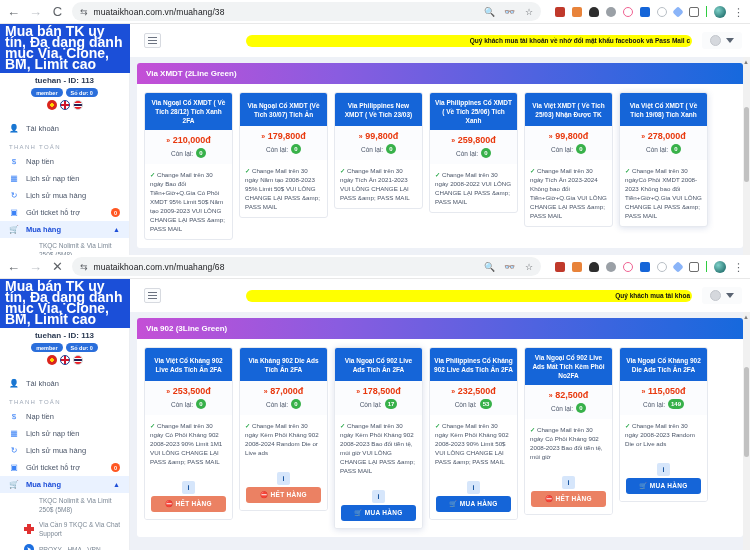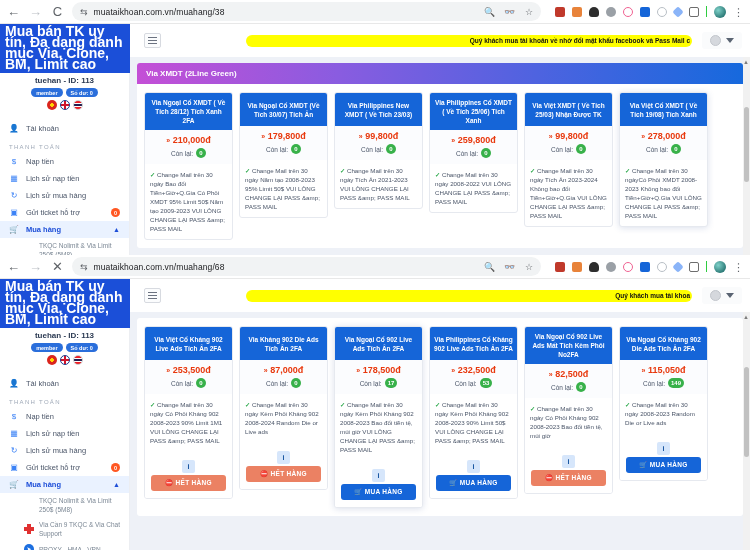--- a/index.html
+++ b/index.html
@@ -484,20 +484,21 @@
           <span>Quý khách mua tài khoa</span>
         </div>
         <div class="user-chip">
           <span class="chip-avatar"></span>
           <span class="chip-caret"></span>
         </div>
       </div>
 
       <div class="content">
         <div class="panel">
+          <div class="panel-head">Via 902 (3Line Green)</div>
           <div class="cards">
 
             <div class="card">
               <div class="card-title">Via Việt Cổ Kháng 902 Live Ads Tích Ẩn 2FA</div>
               <div class="card-price">
                 <div class="price"><span class="chev">»</span> <span>253,500đ</span></div>
                 <div class="stock">
                     <span>Còn lại:</span>
                     <b>0</b>
                   </div>

